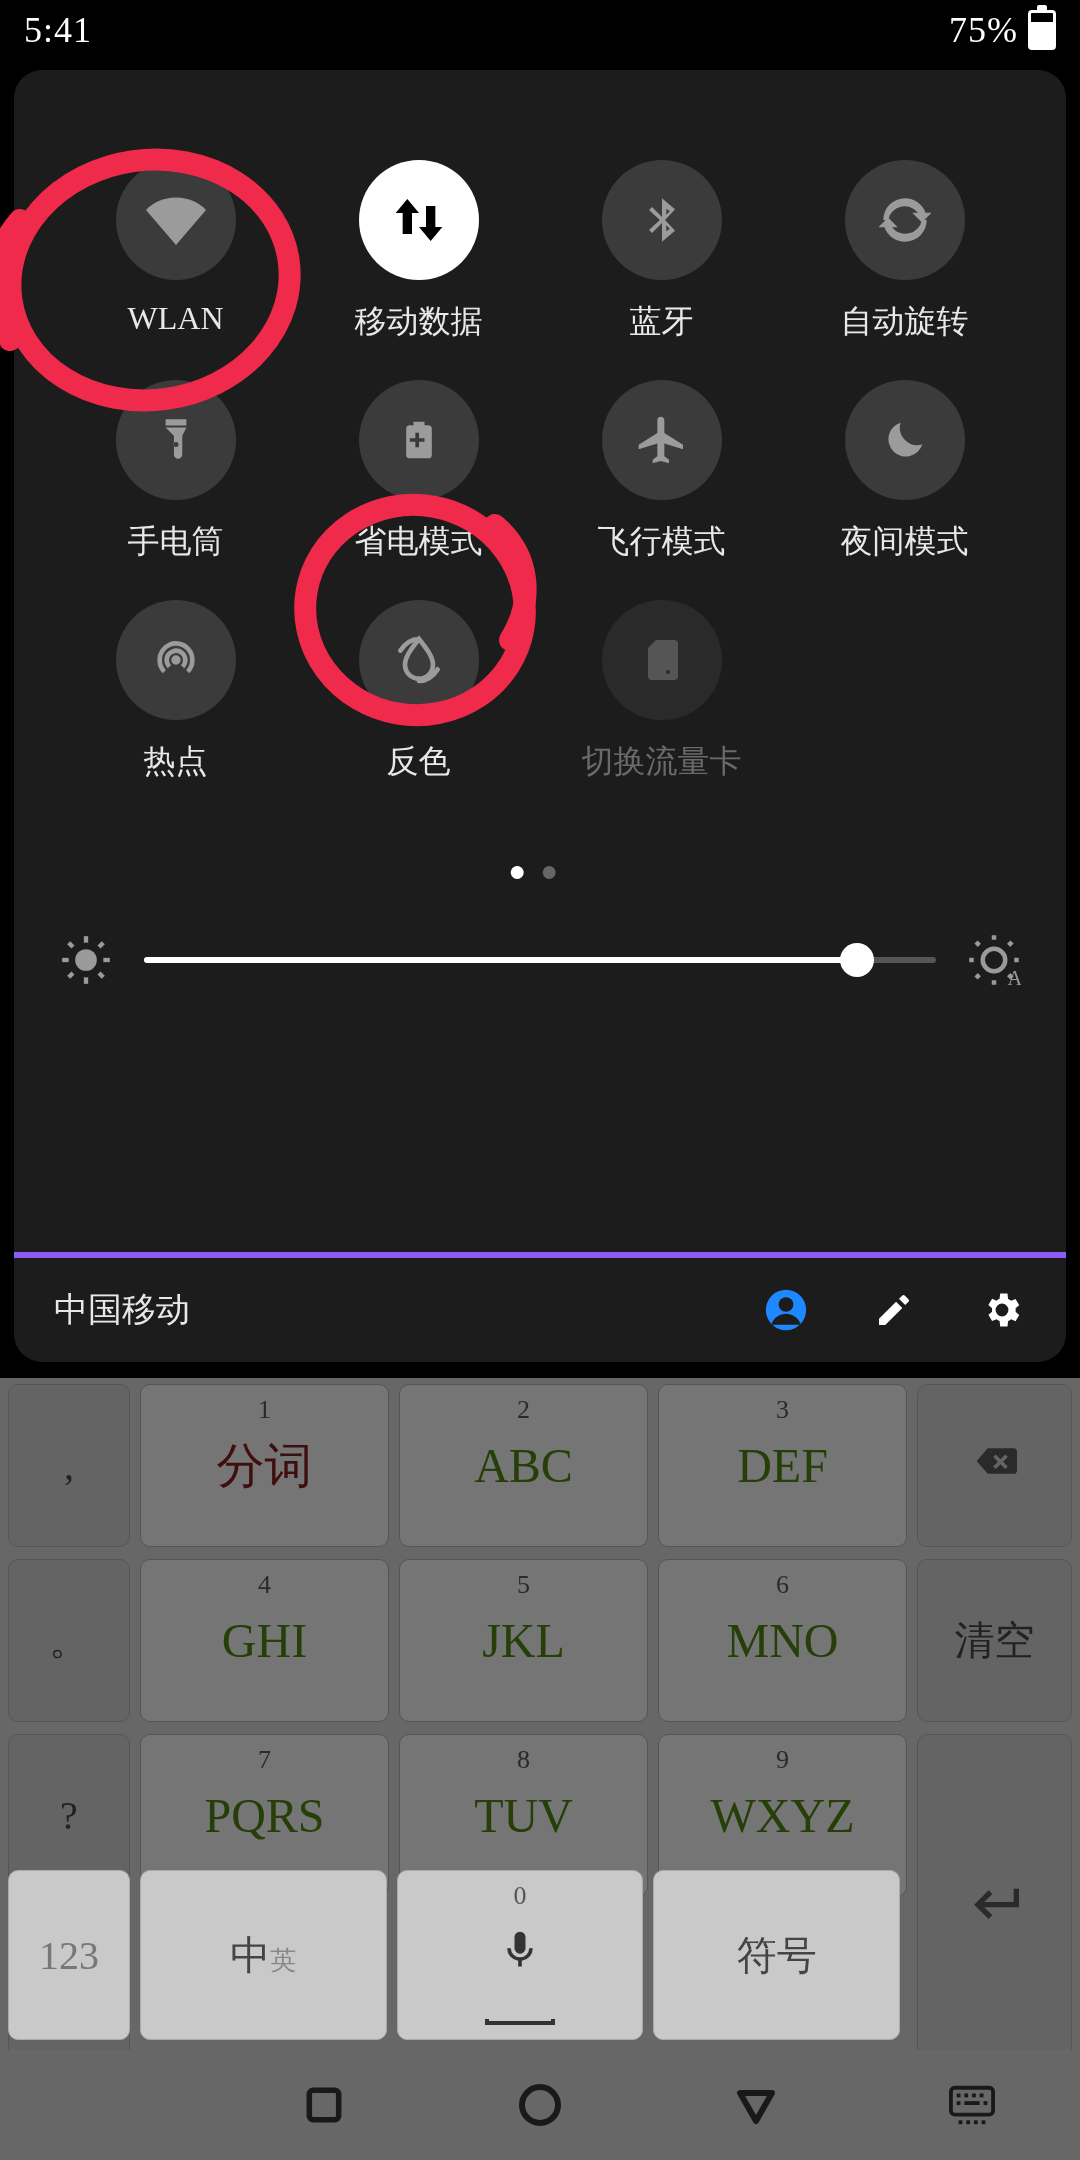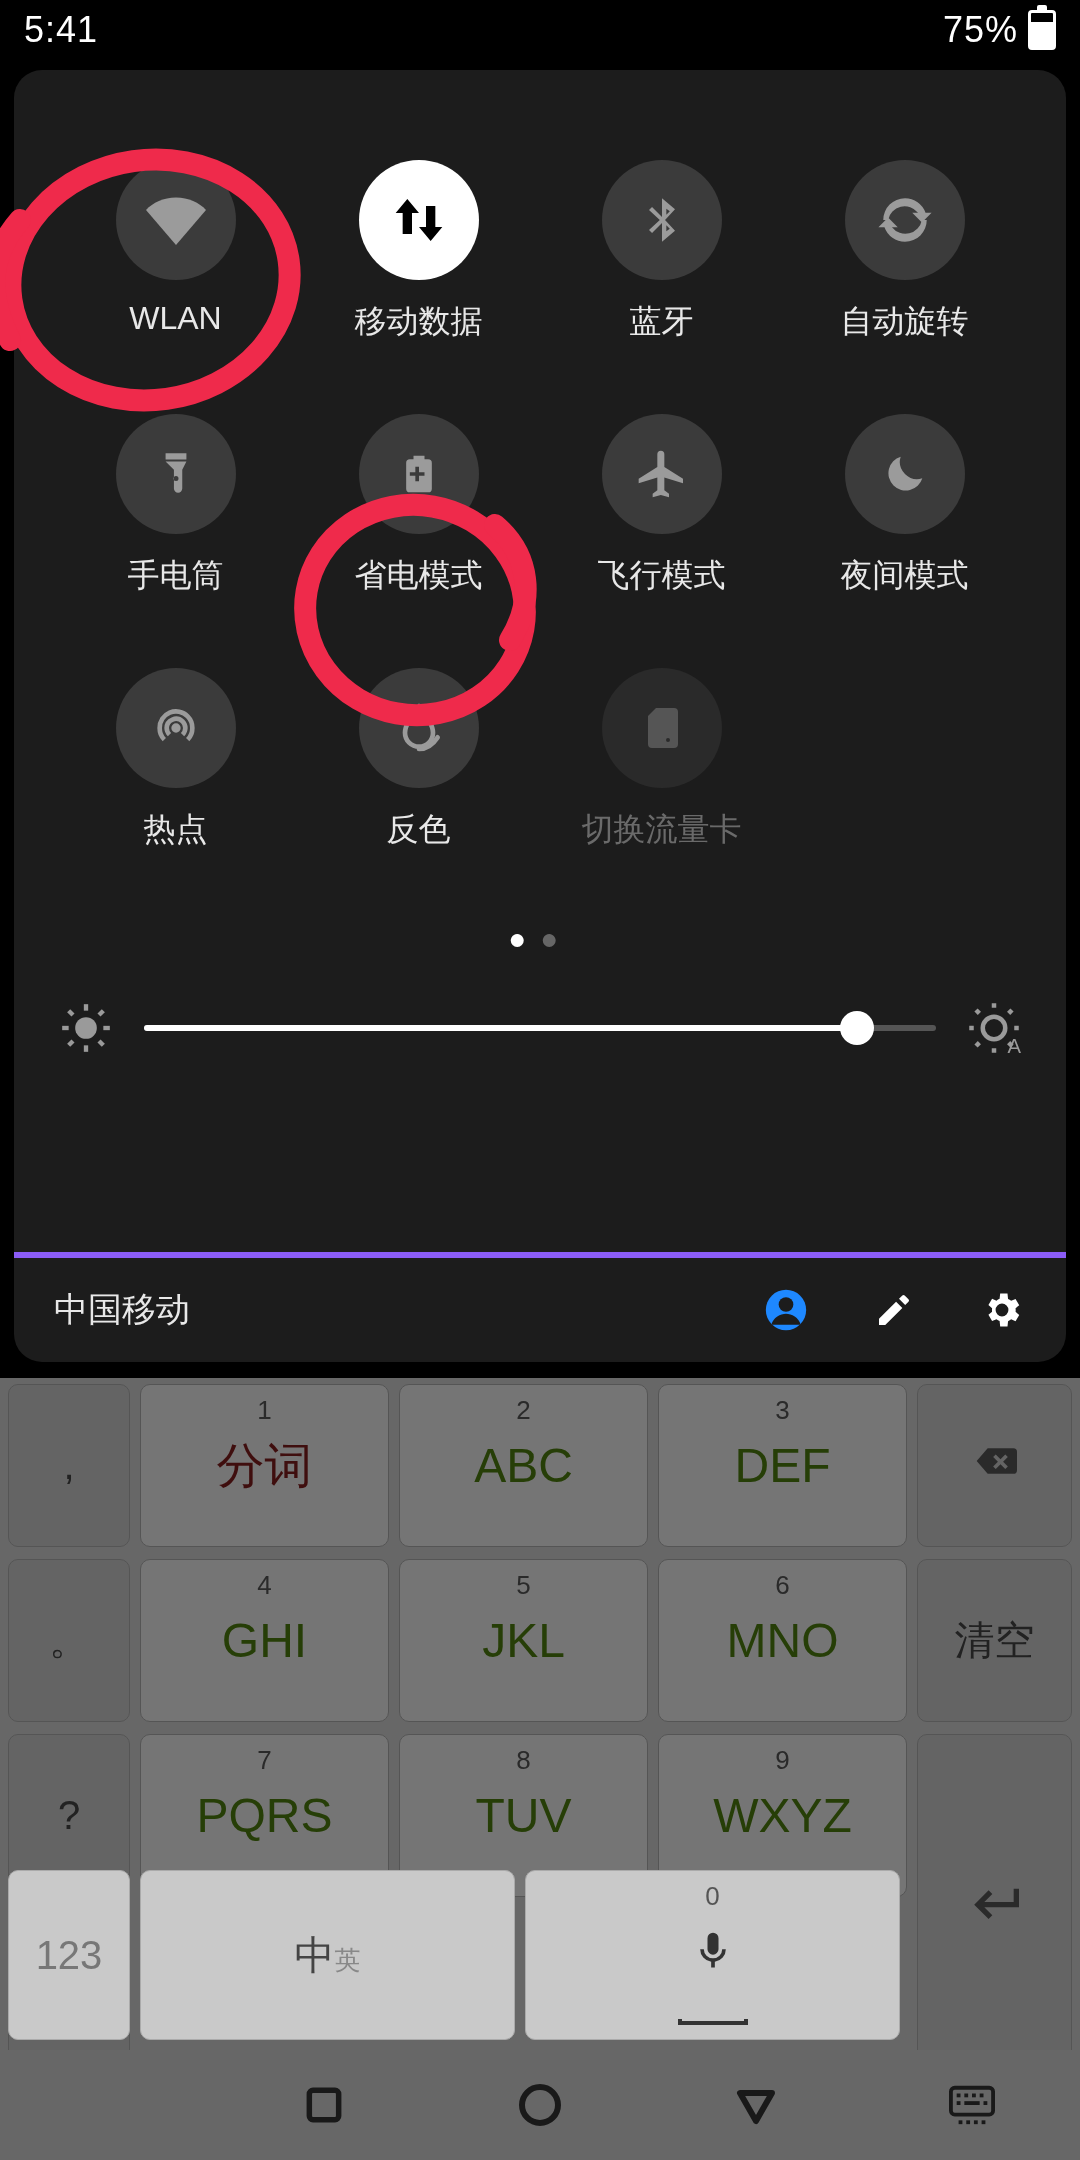--- a/index.html
+++ b/index.html
@@ -1,27 +1,27 @@
 <!DOCTYPE html>
 <html><head>
 <meta charset="utf-8">
 <style>
   * { box-sizing: border-box; margin: 0; padding: 0; }
   html, body { width: 1080px; height: 2160px; background: #000; font-family: -apple-system, "Helvetica Neue", Arial, "PingFang SC", "Microsoft YaHei", sans-serif; overflow: hidden; color: #fff; }
-  .screen { position: relative; width: 1080px; height: 2160px; }
+  .screen { position: relative; width: 1080px; height: 2160px; font-family: Liberation Serif, serif; }
 
   
   .status-bar { position: absolute; top: 0; left: 0; right: 0; height: 60px; display: flex; align-items: center; justify-content: space-between; padding: 0 24px; color: #fff; font-size: 36px; letter-spacing: 1px; }
   .status-right { display: flex; align-items: center; gap: 10px; }
   .battery-icon { width: 28px; height: 40px; border: 3px solid #fff; border-radius: 4px; position: relative; background: linear-gradient(to top, #fff 75%, transparent 75%); }
   .battery-icon::before { content: ""; position: absolute; top: -8px; left: 6px; width: 10px; height: 5px; background: #fff; border-radius: 2px 2px 0 0; }
 
   
   .qs-panel { position: absolute; top: 70px; left: 14px; right: 14px; height: 1292px; background: #1c1c1c; border-radius: 28px; padding-top: 90px; }
-  .qs-grid { display: grid; grid-template-columns: repeat(4, 1fr); row-gap: 70px; padding: 0 40px; }
+  .qs-grid { display: grid; grid-template-columns: repeat(4, 1fr); row-gap: 36px; padding: 0 40px; }
   .qs-tile { display: flex; flex-direction: column; align-items: center; gap: 20px; }
   .qs-circle { width: 120px; height: 120px; border-radius: 60px; background: #3b3b3b; display: flex; align-items: center; justify-content: center; color: #9b9b9b; }
   .qs-circle.active { background: #fff; color: #000; }
   .qs-circle.disabled { background: #2a2a2a; color: #555; }
   .qs-tile .label { font-size: 32px; color: #e8e8e8; }
   .qs-tile .label.disabled { color: #6a6a6a; }
 
   .qs-dots { text-align: center; margin-top: 70px; color: #fff; font-size: 30px; letter-spacing: 14px; }
   .qs-dots .dim { color: #666; }
 
@@ -355,20 +355,23 @@
     </div>
     <div class="key util" style="flex:1">
       <span class="sup">0</span>
       <span class="main">
         <svg width="44" height="44" viewBox="0 0 24 24">
             <path fill="#333" d="M12 14a3 3 0 0 0 3-3V5a3 3 0 0 0-6 0v6a3 3 0 0 0 3 3zm5-3a5 5 0 0 1-10 0H5a7 7 0 0 0 6 6.9V21h2v-3.1A7 7 0 0 0 19 11h-2z"></path>
           </svg>
       </span>
       <div style="position:absolute;bottom:14px;width:70px;height:6px;border-left:4px solid #333;border-right:4px solid #333;border-bottom:4px solid #333"></div>
     </div>
+    <div class="key util" style="flex:1">
+        <span class="main">符号</span>
+      </div>
   </div>
 
   <div class="nav-bar">
     <div style="width:60px"></div>
     <div class="nav-btn">
       <svg width="44" height="44" viewBox="0 0 24 24">
           <rect x="4" y="4" width="16" height="16" rx="2" fill="none" stroke="#333" stroke-width="3"></rect>
         </svg>
     </div>
     <div class="nav-btn">

